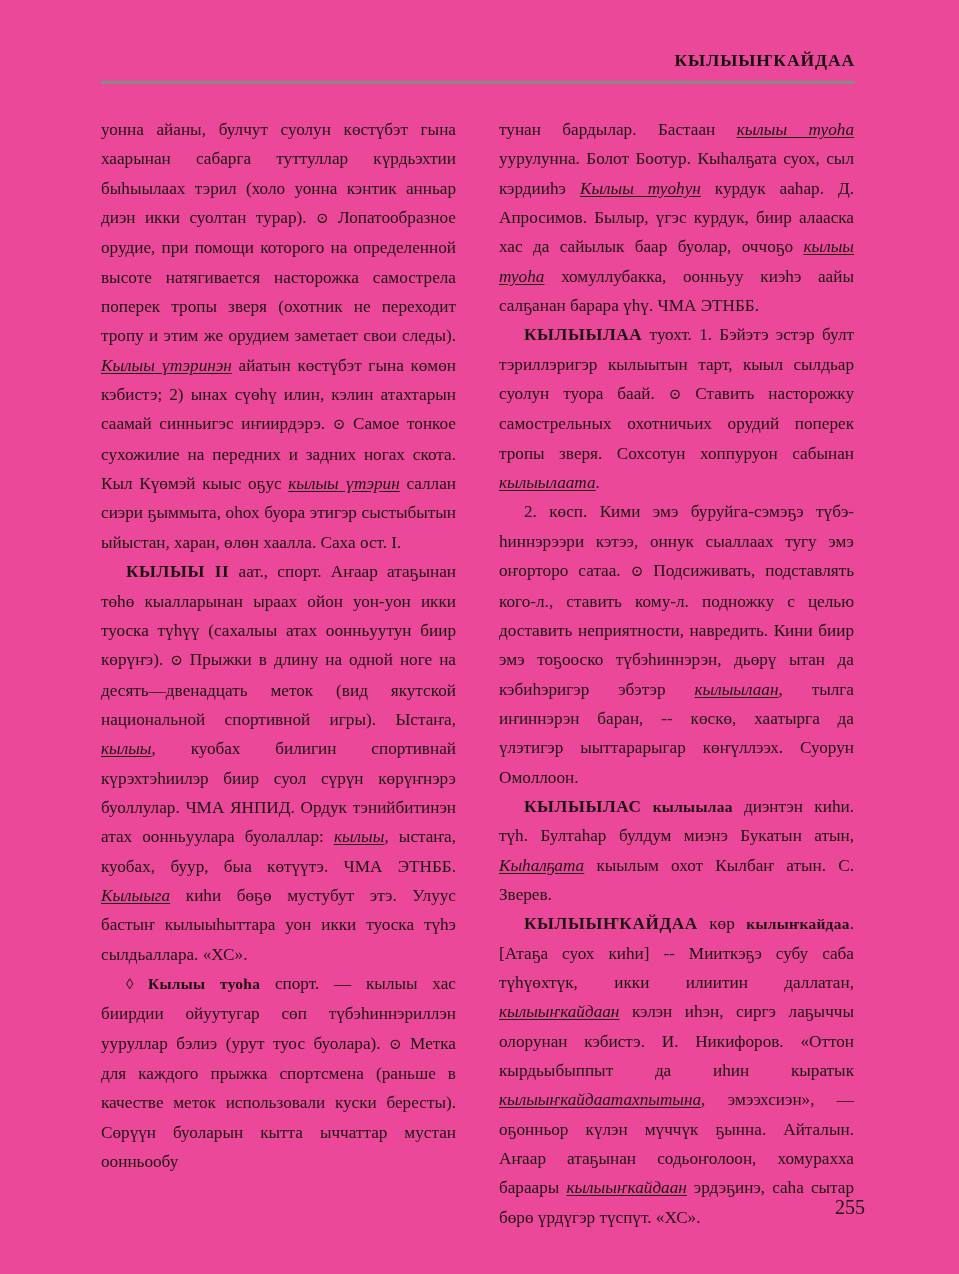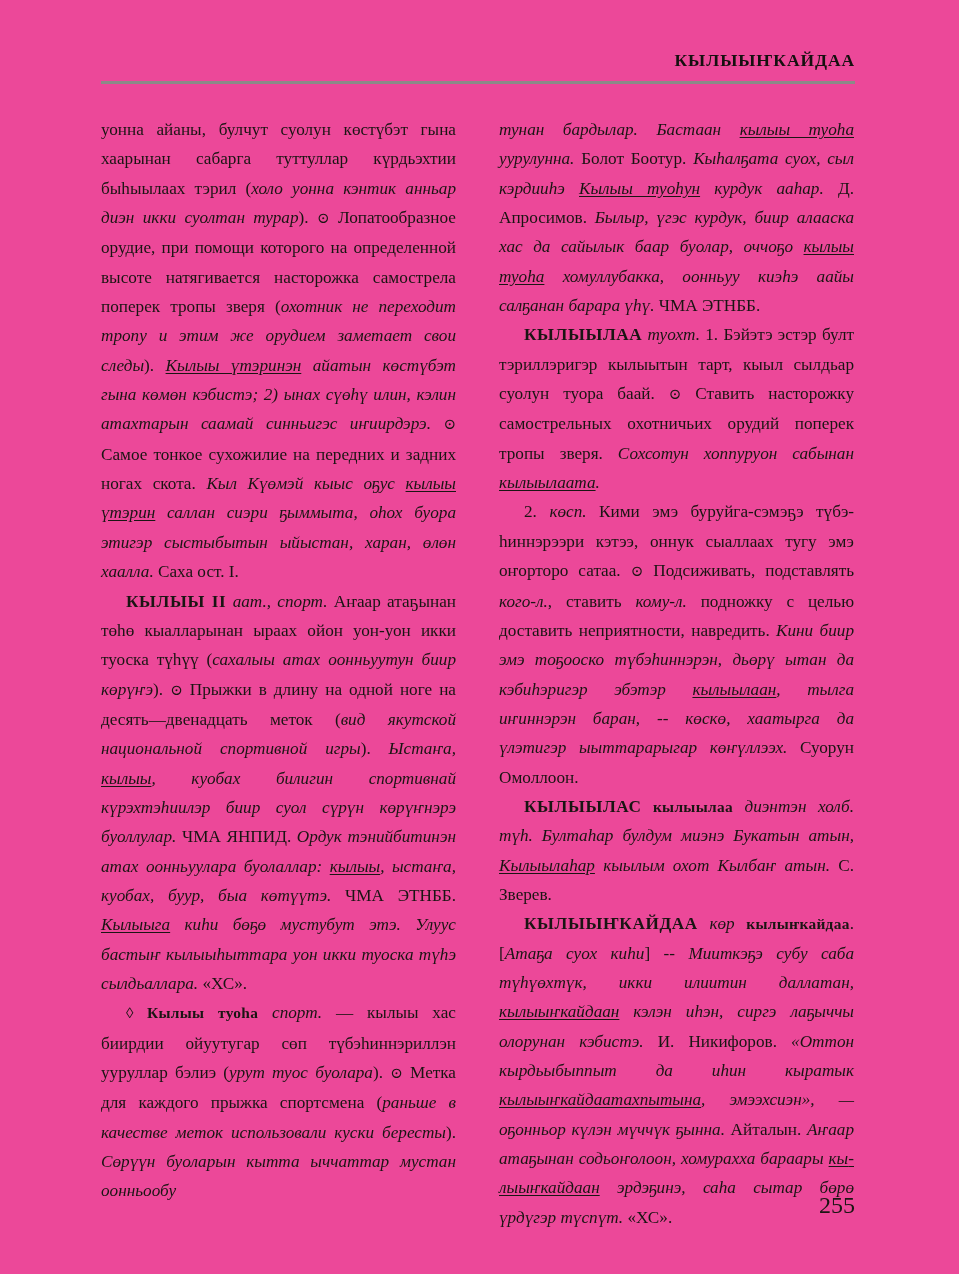--- a/index.html
+++ b/index.html
@@ -88,21 +88,20 @@
   .hw {
     font-weight: bold;
     letter-spacing: 0.6px;
   }
   .hw-sm {
     font-weight: bold;
     font-size: 15.4px;
     letter-spacing: 0.3px;
   }
   .it {
-    font-style: italic;
   }
   .ul {
     font-style: italic;
     text-decoration: underline;
     text-underline-offset: 2px;
   }
   .rom {
     font-style: normal;
   }
   .marker {
@@ -110,23 +109,23 @@
     font-size: 15px;
   }
   .diamond {
     font-style: normal;
     font-size: 15px;
   }
 
   
   .folio {
     position: absolute;
-    right: 104px;
+    right: 94px;
     bottom: 55px;
-    font-size: 24px;
+    font-size: 20px;
     color: #1a1513;
   }
 </style>
 </head>
 <body>
 
 <div class="page">
 
   <div class="header">
     <div class="header-title">КЫЛЫЫҤКАЙДАА</div>
@@ -136,20 +135,20 @@
   <div class="columns">
     <div class="col" id="left-col">
         <p class="par cont"><span class="rom">уонна айаны, булчут суолун көстүбэт гына хаарынан сабарга туттуллар күрдьэхтии быһыылаах тэрил (</span><span class="it">холо уонна кэнтик анньар диэн икки суолтан турар</span><span class="rom">). </span><span class="marker">⊙</span><span class="rom"> Лопатообразное орудие, при помощи которого на определенной высоте натяги­вается насторожка самострела поперек тропы зверя (</span><span class="it">охотник не переходит тропу и этим же орудием заметает свои следы</span><span class="rom">). </span><span class="ul">Кылыы үтэринэн</span><span class="it"> айатын көстүбэт гына көмөн кэбистэ; 2) ынах сүөһү илин, кэлин атахтарын саамай син­ньигэс иҥиирдэрэ.</span><span class="rom"> </span><span class="marker">⊙</span><span class="rom"> Самое тонкое сухо­жилие на передних и задних ногах скота. </span><span class="it">Кыл Күөмэй кыыс оҕус </span><span class="ul">кылыы үтэрин</span><span class="it"> саллан сиэри ҕыммыта, оһох буора эти­гэр сыстыбытын ыйыстан, харан, өлөн хаалла.</span><span class="rom"> Саха ост. I.</span></p>
         <p class="par entry"><span class="hw">КЫЛЫЫ  II</span><span class="it"> аат., спорт.</span><span class="rom"> Аҥаар атаҕынан төһө кыалларынан ыраах ойон уон-уон икки туоска түһүү (</span><span class="it">сахалыы атах оонньуутун биир көрүҥэ</span><span class="rom">). </span><span class="marker">⊙</span><span class="rom"> Прыжки в длину на одной ноге на десять—двенад­цать меток (</span><span class="it">вид якутской национальной спортивной игры</span><span class="rom">). </span><span class="it">Ыстаҥа, </span><span class="ul">кылыы</span><span class="it">, куобах билигин спортивнай күрэхтэһии­лэр биир суол сүрүн көрүҥнэрэ буоллу­лар.</span><span class="rom"> ЧМА ЯНПИД. </span><span class="it">Ордук тэнийби­тинэн атах оонньуулара буолаллар: </span><span class="ul">кылыы</span><span class="it">, ыстаҥа, куобах, буур, быа кө­түүтэ.</span><span class="rom"> ЧМА ЭТНББ. </span><span class="ul">Кылыыга</span><span class="it"> киһи бөҕө мустубут этэ. Улуус бастыҥ кы­лыыһыттара уон икки туоска түһэ сылдьаллара.</span><span class="rom"> «ХС».</span></p>
         <p class="par sub"><span class="diamond">◊</span><span class="hw-sm"> Кылыы туоһа</span><span class="it"> спорт.</span><span class="rom"> — кылыы хас биирдии ойуутугар сөп түбэһиннэриллэн ууруллар бэлиэ (</span><span class="it">урут туос буолара</span><span class="rom">). </span><span class="marker">⊙</span><span class="rom"> Метка для каждого прыжка спортсме­на (</span><span class="it">раньше в качестве меток использо­вали куски бересты</span><span class="rom">). </span><span class="it">Сөрүүн буоларын кытта ыччаттар мустан оонньообу­</span></p>
       </div>
     <div class="col" id="right-col">
         <p class="par cont"><span class="it">тунан бардылар. Бастаан </span><span class="ul">кылыы туоһа</span><span class="it"> уурулунна.</span><span class="rom"> Болот Боотур. </span><span class="it">Кыһалҕата суох, сыл кэрдииһэ </span><span class="ul">Кылыы туоһун</span><span class="it"> кур­дук ааһар.</span><span class="rom"> Д. Апросимов. </span><span class="it">Былыр, үгэс курдук, биир алааска хас да сайылык баар буолар, оччоҕо </span><span class="ul">кылыы туоһа</span><span class="it"> хо­муллубакка, оонньуу киэһэ аайы салҕанан барара үһү.</span><span class="rom"> ЧМА ЭТНББ.</span></p>
         <p class="par entry"><span class="hw">КЫЛЫЫЛАА</span><span class="it"> туохт.</span><span class="rom"> 1. Бэйэтэ эс­тэр булт тэриллэригэр кылыытын тарт, кыыл сылдьар суолун туора баай. </span><span class="marker">⊙</span><span class="rom"> Ста­вить насторожку самострельных охот­ничьих орудий поперек тропы зверя. </span><span class="it">Сох­сотун хоппуруон сабынан </span><span class="ul">кылыылаата</span><span class="it">.</span></p>
         <p class="par sense"><span class="rom">2. </span><span class="it">көсп.</span><span class="rom"> Кими эмэ буруйга-сэмэҕэ түбэ­һиннэрээри кэтээ, оннук сыаллаах тугу эмэ оҥорторо сатаа. </span><span class="marker">⊙</span><span class="rom"> Подсиживать, под­ставлять </span><span class="it">кого-л.</span><span class="rom">, ставить </span><span class="it">кому-л.</span><span class="rom"> поднож­ку с целью доставить неприятности, на­вредить. </span><span class="it">Кини биир эмэ тоҕооско түбэ­һиннэрэн, дьөрү ытан да кэбиһэригэр эбэтэр </span><span class="ul">кылыылаан</span><span class="it">, тылга иҥиннэрэн баран, -- көскө, хаатырга да үлэтигэр ыыттарарыгар көҥүллээх.</span><span class="rom"> Суорун Омол­лоон.</span></p>
-        <p class="par entry"><span class="hw">КЫЛЫЫЛАС</span><span class="hw-sm"> кылыылаа</span><span class="it"> диэнтэн холб. түһ. Бултаһар булдум миэнэ Букатын атын, </span><span class="ul">Кылыылаһар</span><span class="it"> кыылым охот Кылбаҥ атын.</span><span class="rom"> С. Зверев.</span></p>
+        <p class="par entry"><span class="hw">КЫЛЫЫЛАС</span><span class="hw-sm"> кылыылаа</span><span class="it"> диэнтэн киһи. түһ. Бултаһар булдум миэнэ Букатын атын, </span><span class="ul">Кыһалҕата</span><span class="it"> кыылым охот Кылбаҥ атын.</span><span class="rom"> С. Зверев.</span></p>
         <p class="par entry"><span class="hw">КЫЛЫЫҤКАЙДАА</span><span class="it"> көр </span><span class="hw-sm">кылыҥ­кайдаа</span><span class="rom">. [</span><span class="it">Атаҕа суох киһи</span><span class="rom">] -- </span><span class="it">Мииткэҕэ субу саба түһүөхтүк, икки илиитин даллатан, </span><span class="ul">кылыыҥкайдаан</span><span class="it"> кэлэн иһэн, сиргэ лаҕыччы олорунан кэбистэ.</span><span class="rom"> И. Ни­кифоров. </span><span class="it">«Оттон кырдьыбыппыт да иһин кыратык </span><span class="ul">кылыыҥкайдаатахпыты­на</span><span class="it">, эмээхсиэн», — оҕонньор күлэн мүччүк ҕынна.</span><span class="rom"> Айталын. </span><span class="it">Аҥаар атаҕынан со­дьоҥолоон, хомурахха бараары </span><span class="ul">кы­лыыҥкайдаан</span><span class="it"> эрдэҕинэ, саһа сытар бөрө үрдүгэр түспүт.</span><span class="rom"> «ХС».</span></p>
       </div>
   </div>
 
   <div class="folio">255</div>
 
 </div>
 
 </body></html>

